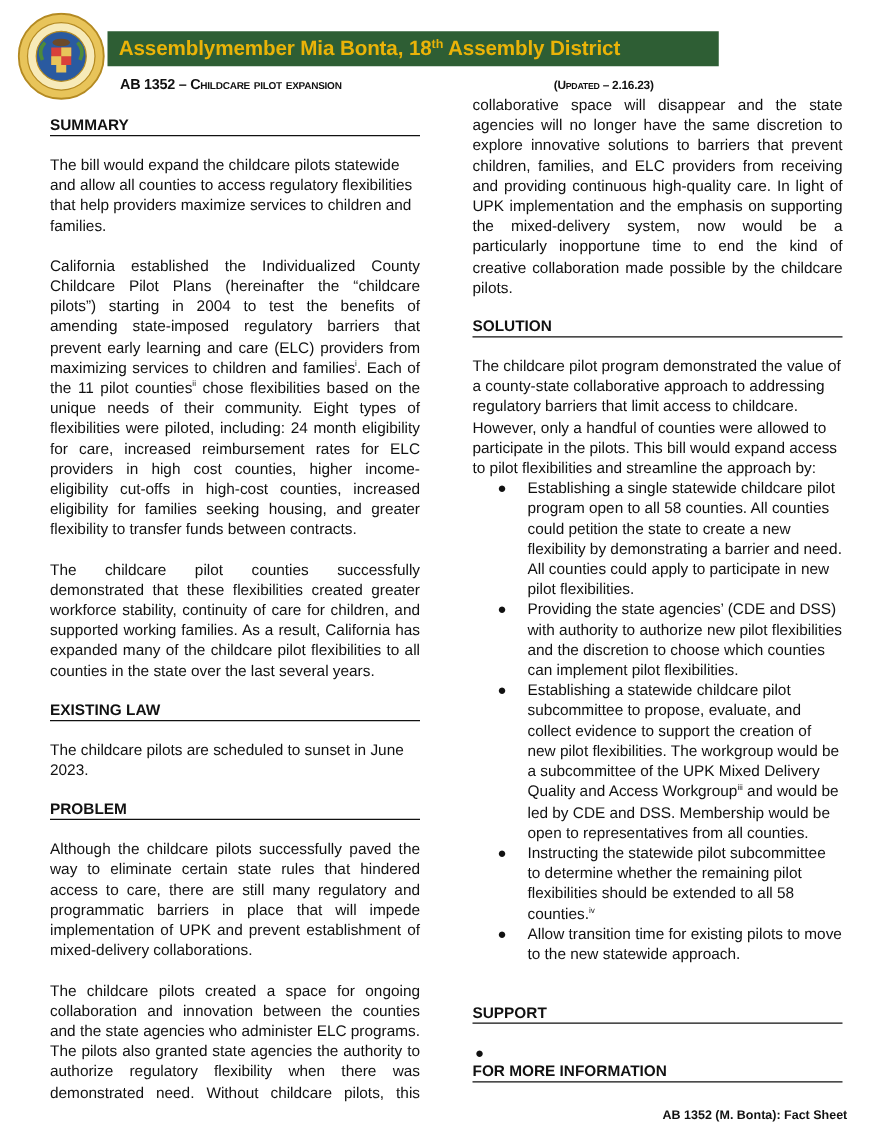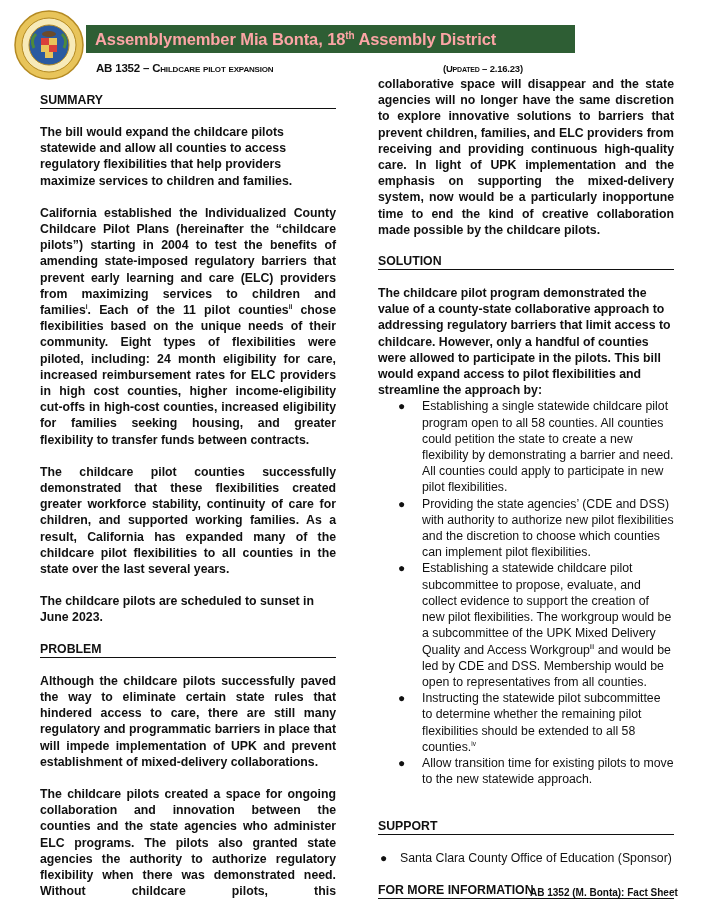--- a/index.html
+++ b/index.html
@@ -1,27 +1,27 @@
 <!DOCTYPE html>
 <html><head>
 <meta charset="utf-8">
 <style>
   html, body { margin: 0; padding: 0; background: #ffffff; }
   body { width: 704px; height: 916px; position: relative; overflow: hidden; font-family: "Liberation Sans", sans-serif; color: #111; }
   .seal { position: absolute; left: 14px; top: 10px; width: 70px; height: 70px; }
-  .banner { position: absolute; left: 86px; top: 25px; width: 489px; height: 28px; background: #2e5e34; color: #fca5a5; font-weight: bold; font-size: 16.5px; line-height: 28px; padding-left: 9px; box-sizing: border-box; letter-spacing: -0.1px; }
+  .banner { position: absolute; left: 86px; top: 25px; width: 489px; height: 28px; background: #2e5e34; color: #eab308; font-weight: bold; font-size: 16.5px; line-height: 28px; padding-left: 9px; box-sizing: border-box; letter-spacing: -0.1px; }
   .banner sup { font-size: 10px; line-height: 0; vertical-align: 6px; }
   .billtitle { position: absolute; left: 96px; top: 62px; font-weight: bold; font-size: 11.5px; letter-spacing: -0.2px; }
   .billtitle .sc { font-variant: small-caps; text-align: center; }
   .updated { position: absolute; left: 443px; top: 63px; font-weight: bold; font-size: 9.5px; letter-spacing: -0.2px; }
   .col { position: absolute; font-size: 12.3px; line-height: 16.2px; }
   .left { left: 40px; top: 93px; width: 296px; }
   .right { left: 378px; top: 76px; width: 296px; }
   .h { font-weight: bold; font-size: 12.3px; border-bottom: 1.3px solid #111; padding-bottom: 0px; line-height: 15px; margin-bottom: 15px; }
-  .p { margin: 0; font-weight: bold; }
+  .p { margin: 0; }
   .j { text-align: justify; }
   .gap { height: 16px; }
   sup.fn { font-size: 6.5px; line-height: 0; vertical-align: 5px; }
   ul.b { list-style: none; margin: 0; padding: 0; }
   ul.b li { position: relative; padding-left: 44px; }
   ul.b li .dot { position: absolute; left: 20px; top: 0; font-size: 12px; }
   ul.s li { padding-left: 22px; }
   ul.s li .dot { left: 2px; }
   .footer { position: absolute; left: 530px; top: 887px; font-size: 10px; font-weight: bold; font-family: "Liberation Sans", sans-serif; }
 </style>
@@ -50,20 +50,21 @@
 <div class="col left">
   <div class="h">SUMMARY</div>
   <p class="p">The bill would expand the childcare pilots statewide and allow all counties to access regulatory flexibilities that help providers maximize services to children and families.</p>
   <div class="gap"></div>
 
   <p class="p j"><span>California established the Individualized County Childcare Pilot Plans (hereinafter the “childcare pilots”) starting in 2004 to test the benefits of amending state-imposed regulatory barriers that prevent early learning and care (ELC) providers from maximizing services to children and families</span><sup class="fn">i</sup><span>. Each of the 11 pilot counties</span><sup class="fn">ii</sup><span> chose flexibilities based on the unique needs of their community. Eight types of flexibilities were piloted, including: 24 month eligibility for care, increased reimbursement rates for ELC providers in high cost counties, higher income-eligibility cut-offs in high-cost counties, increased eligibility for families seeking housing, and greater flexibility to transfer funds between contracts.</span></p>
   <div class="gap"></div>
   <p class="p j">The childcare pilot counties successfully demonstrated that these flexibilities created greater workforce stability, continuity of care for children, and supported working families. As a result, California has expanded many of the childcare pilot flexibilities to all counties in the state over the last several years.</p>
   <div class="gap"></div>
 
+  <div class="h">EXISTING LAW</div>
   <p class="p">The childcare pilots are scheduled to sunset in June 2023.</p>
   <div class="gap"></div>
 
   <div class="h">PROBLEM</div>
   <p class="p j">Although the childcare pilots successfully paved the way to eliminate certain state rules that hindered access to care, there are still many regulatory and programmatic barriers in place that will impede implementation of UPK and prevent establishment of mixed-delivery collaborations.</p>
   <div class="gap"></div>
   <p class="p j" style="text-align-last: justify;">The childcare pilots created a space for ongoing collaboration and innovation between the counties and the state agencies who administer ELC programs. The pilots also granted state agencies the authority to authorize regulatory flexibility when there was demonstrated need. Without childcare pilots, this</p>
 </div>
 
 <div class="col right">
@@ -76,20 +77,20 @@
     <li><span class="dot">●</span><span>Establishing a single statewide childcare pilot program open to all 58 counties. All counties could petition the state to create a new flexibility by demonstrating a barrier and need. All counties could apply to participate in new pilot flexibilities.</span></li>
     <li><span class="dot">●</span><span>Providing the state agencies’ (CDE and DSS) with authority to authorize new pilot flexibilities and the discretion to choose which counties can implement pilot flexibilities.</span></li>
     <li><span class="dot">●</span><span>Establishing a statewide childcare pilot subcommittee to propose, evaluate, and collect evidence to support the creation of new pilot flexibilities. The workgroup would be a subcommittee of the UPK Mixed Delivery Quality and Access Workgroup</span><sup class="fn">iii</sup><span> and would be led by CDE and DSS. Membership would be open to representatives from all counties.</span></li>
     <li><span class="dot">●</span><span>Instructing the statewide pilot subcommittee to determine whether the remaining pilot flexibilities should be extended to all 58 counties.</span><sup class="fn">iv</sup></li>
     <li><span class="dot">●</span><span>Allow transition time for existing pilots to move to the new statewide approach.</span></li>
   </ul>
   <div style="height: 32px;"></div>
 
   <div class="h">SUPPORT</div>
   <ul class="b s">
-    <li><span class="dot">●</span><span>Santa Clara County Office of Education (Sponsor)</span></li>
+    <li><span class="dot">●</span></li>
   </ul>
   <div class="gap"></div>
 
   <div class="h">FOR MORE INFORMATION</div>
 </div>
 
 <div class="footer">AB 1352 (M. Bonta): Fact Sheet</div>
 
 </body></html>

